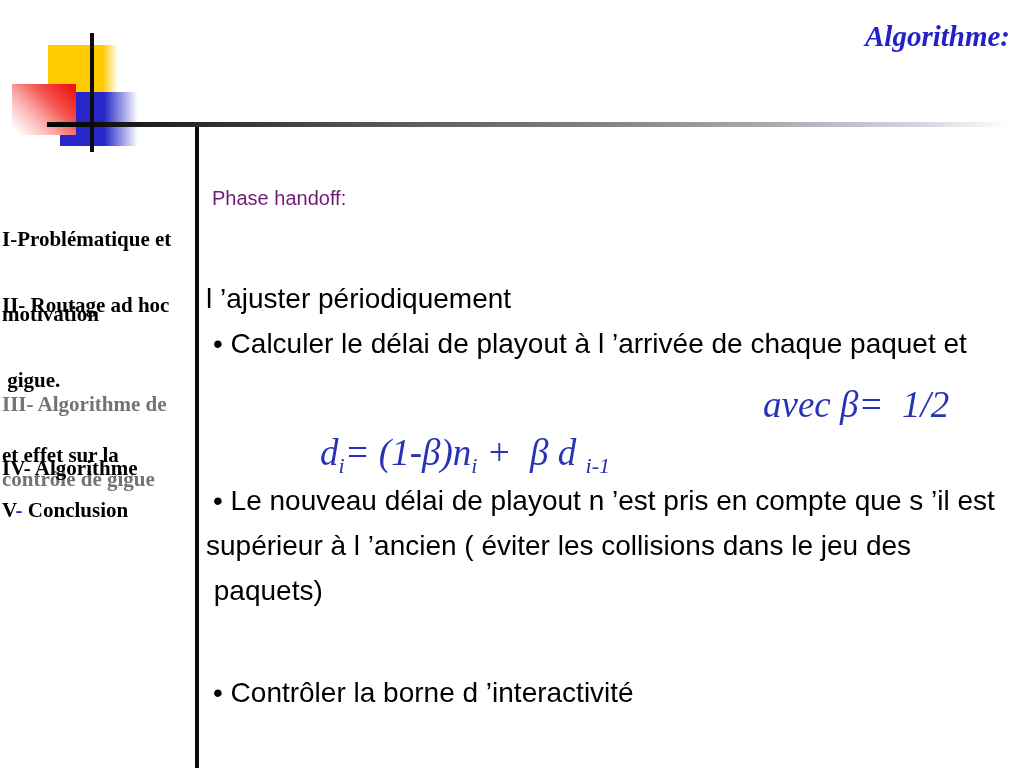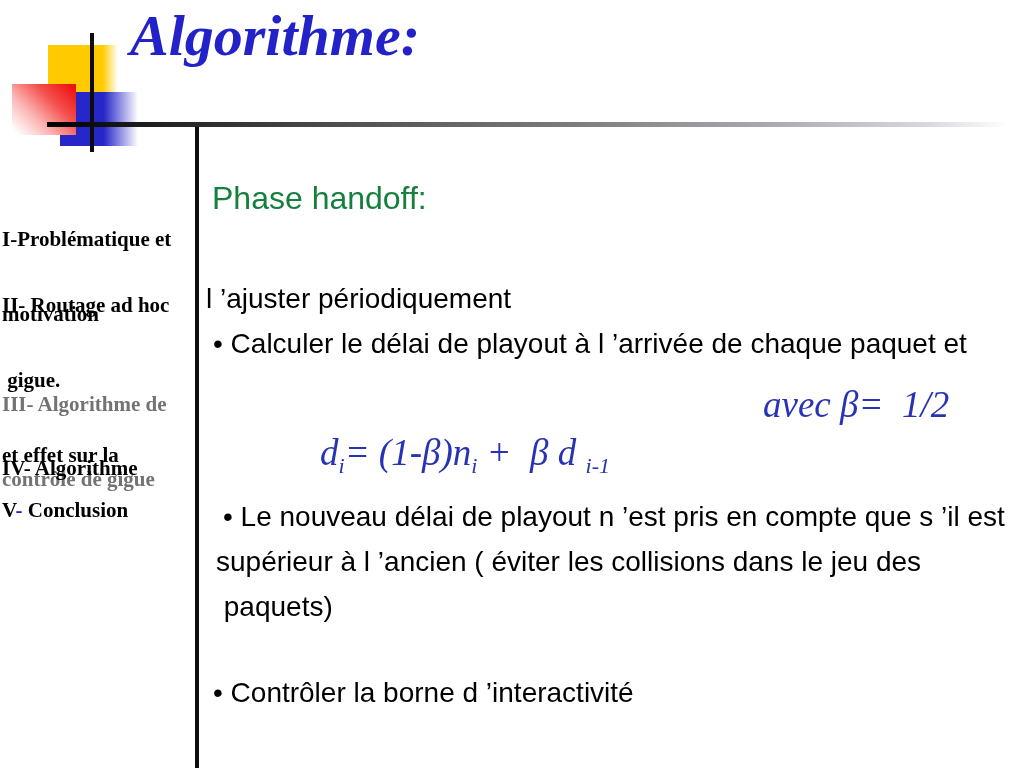--- a/index.html
+++ b/index.html
@@ -27,24 +27,24 @@
     background: linear-gradient(225deg, #ee1210 5%, #f4514e 35%, #fbb6b4 65%, rgba(255,255,255,0) 95%);
   }
   .logo-vline {
     position: absolute; left: 90px; top: 33px; width: 4px; height: 119px;
     background: #0d0d0d;
   }
 
   
   .title-block {
     position: absolute; left: 130px; top: 11px; width: 880px;
-    text-align: left;
+    text-align: right;
     font-family: "Liberation Serif", serif;
     font-weight: bold; font-style: italic;
-    font-size: 58px; line-height: 50px;
+    font-size: 29px; line-height: 50px;
     color: #2222c8;
   }
 
   
   .title-underline {
     position: absolute; left: 47px; top: 122px; width: 961px; height: 5px;
     background: linear-gradient(to right,
       #000000 0%, #1d1d1d 10%, #4e4e4e 30%, #7d7d80 55%,
       #a9a9b0 75%, #d9d9e2 92%, rgba(242,242,248,0) 100%);
   }
@@ -67,31 +67,31 @@
   #item-2 { top: 243px; }
   #item-3 { top: 342px; }
   #item-4 { top: 406px; }
   #item-5 { top: 448px; }
   .blue-dash { color: #2222cc; }
 
   
   .content-line { white-space: pre; }
   .heading {
     position: absolute; left: 212px; top: 180px;
-    font-size: 32px; line-height: 36px;
-    color: #15803d;
+    font-size: 20px; line-height: 36px;
+    color: #701a75;
   }
   .para {
     position: absolute; left: 206px;
     font-size: 28px; line-height: 45px;
     color: #000000;
   }
   .para .li-first { padding-left: 7px; }
   #bullet-1 { top: 276px; }
-  #bullet-2 { top: 494px; margin-left: 10px; }
+  #bullet-2 { top: 478px; }
   #bullet-3 { top: 670px; }
 
   
   .formula-main, .formula-note {
     position: absolute; top: 383px;
     font-family: "Liberation Serif", serif;
     font-style: italic;
     font-size: 37px; line-height: 44px;
     color: #2732b4;
     white-space: pre;

